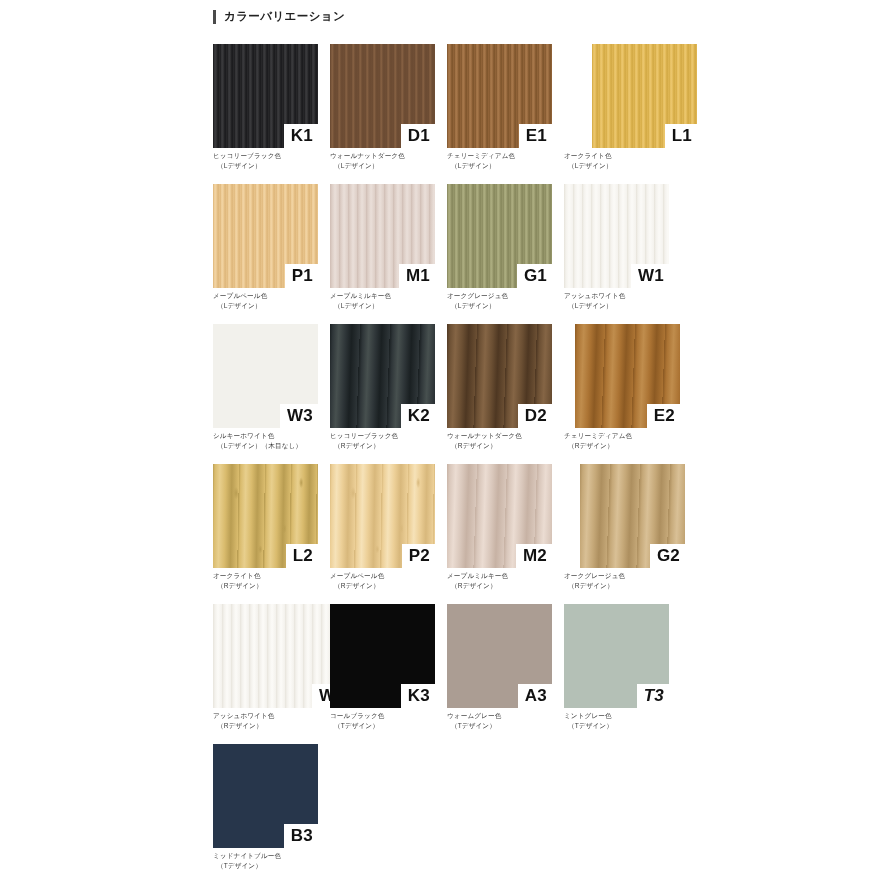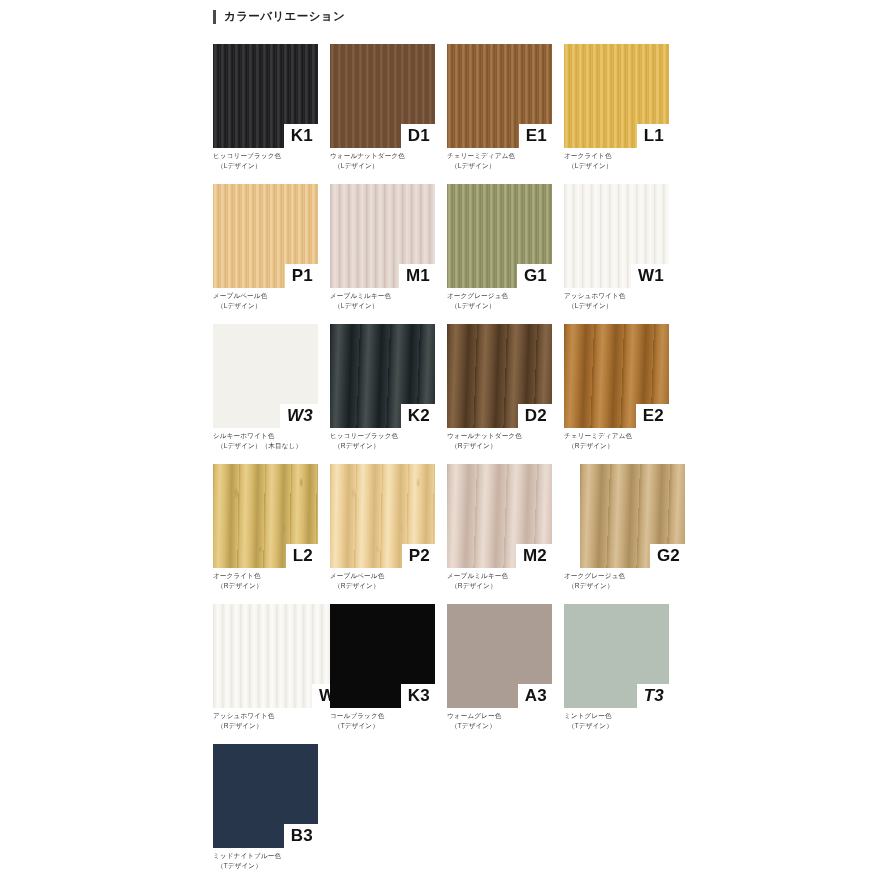--- a/index.html
+++ b/index.html
@@ -106,21 +106,21 @@
         <div class="swatch-tile" style="background: rgb(150, 103, 60);">
           <div class="grain" style="background: repeating-linear-gradient(90deg, rgb(122, 82, 41) 0px, rgb(150, 103, 60) 1px, rgb(171, 124, 78) 2px, rgb(150, 103, 60) 4px, rgb(122, 82, 41) 5px, rgb(150, 103, 60) 7px), linear-gradient(rgb(150, 103, 60), rgb(150, 103, 60));"></div>
           <div class="code-badge">E1</div>
         </div>
         <div class="caption">
           <div class="caption-name">チェリーミディアム色</div>
           <div class="caption-sub">（Lデザイン）</div>
         </div>
       </div>
       <div class="swatch-cell">
-        <div class="swatch-tile" style="background: #c4b5fd;">
+        <div class="swatch-tile" style="background: #c4b5fd; margin-left: 28px;">
           <div class="grain" style="background: repeating-linear-gradient(90deg, rgb(208, 167, 66) 0px, rgb(226, 185, 87) 1px, rgb(237, 201, 114) 2px, rgb(226, 185, 87) 4px, rgb(208, 167, 66) 5px, rgb(226, 185, 87) 7px), linear-gradient(rgb(226, 185, 87), rgb(226, 185, 87));"></div>
           <div class="code-badge">L1</div>
         </div>
         <div class="caption">
           <div class="caption-name">オークライト色</div>
           <div class="caption-sub">（Lデザイン）</div>
         </div>
       </div>
       <div class="swatch-cell">
         <div class="swatch-tile" style="background: rgb(234, 198, 142);">
@@ -156,21 +156,21 @@
         <div class="swatch-tile" style="background: rgb(244, 242, 237);">
           <div class="grain" style="background: repeating-linear-gradient(90deg, rgb(230, 227, 218) 0px, rgb(244, 242, 237) 2px, rgb(251, 250, 247) 5px, rgb(244, 242, 237) 9px), linear-gradient(rgb(244, 242, 237), rgb(244, 242, 237));"></div>
           <div class="code-badge">W1</div>
         </div>
         <div class="caption">
           <div class="caption-name">アッシュホワイト色</div>
           <div class="caption-sub">（Lデザイン）</div>
         </div>
       </div>
       <div class="swatch-cell">
-        <div class="swatch-tile" style="background: #8b5cf6; font-style: italic;">
+        <div class="swatch-tile" style="background: #8b5cf6;">
           <div class="grain" style="background: linear-gradient(rgb(242, 241, 236), rgb(242, 241, 236));"></div>
           <div class="code-badge">W3</div>
         </div>
         <div class="caption">
           <div class="caption-name">シルキーホワイト色</div>
           <div class="caption-sub">（Lデザイン）（木目なし）</div>
         </div>
       </div>
       <div class="swatch-cell">
         <div class="swatch-tile" style="background: rgb(46, 53, 56);">
@@ -186,21 +186,21 @@
         <div class="swatch-tile" style="background: rgb(107, 79, 51);">
           <div class="grain" style="background: repeating-linear-gradient(92deg, rgb(78, 55, 34) 0px, rgb(107, 79, 51) 3px, rgb(133, 101, 69) 9px, rgb(107, 79, 51) 16px, rgb(78, 55, 34) 22px, rgb(107, 79, 51) 30px), repeating-linear-gradient(88deg, rgba(0, 0, 0, 0.1) 0px, rgba(0, 0, 0, 0) 2px, rgba(0, 0, 0, 0) 26px, rgba(0, 0, 0, 0.14) 28px), linear-gradient(rgb(107, 79, 51), rgb(107, 79, 51));"></div>
           <div class="code-badge">D2</div>
         </div>
         <div class="caption">
           <div class="caption-name">ウォールナットダーク色</div>
           <div class="caption-sub">（Rデザイン）</div>
         </div>
       </div>
       <div class="swatch-cell">
-        <div class="swatch-tile" style="background: rgb(171, 115, 51);">
+        <div class="swatch-tile" style="background: rgb(171, 115, 51); margin-left: 11px;">
           <div class="grain" style="background: repeating-linear-gradient(92deg, rgb(140, 90, 35) 0px, rgb(171, 115, 51) 3px, rgb(192, 141, 77) 9px, rgb(171, 115, 51) 16px, rgb(140, 90, 35) 22px, rgb(171, 115, 51) 30px), repeating-linear-gradient(88deg, rgba(0, 0, 0, 0.1) 0px, rgba(0, 0, 0, 0) 2px, rgba(0, 0, 0, 0) 26px, rgba(0, 0, 0, 0.14) 28px), linear-gradient(rgb(171, 115, 51), rgb(171, 115, 51));"></div>
           <div class="code-badge">E2</div>
         </div>
         <div class="caption">
           <div class="caption-name">チェリーミディアム色</div>
           <div class="caption-sub">（Rデザイン）</div>
         </div>
       </div>
       <div class="swatch-cell">
         <div class="swatch-tile" style="background: #a16207;">

